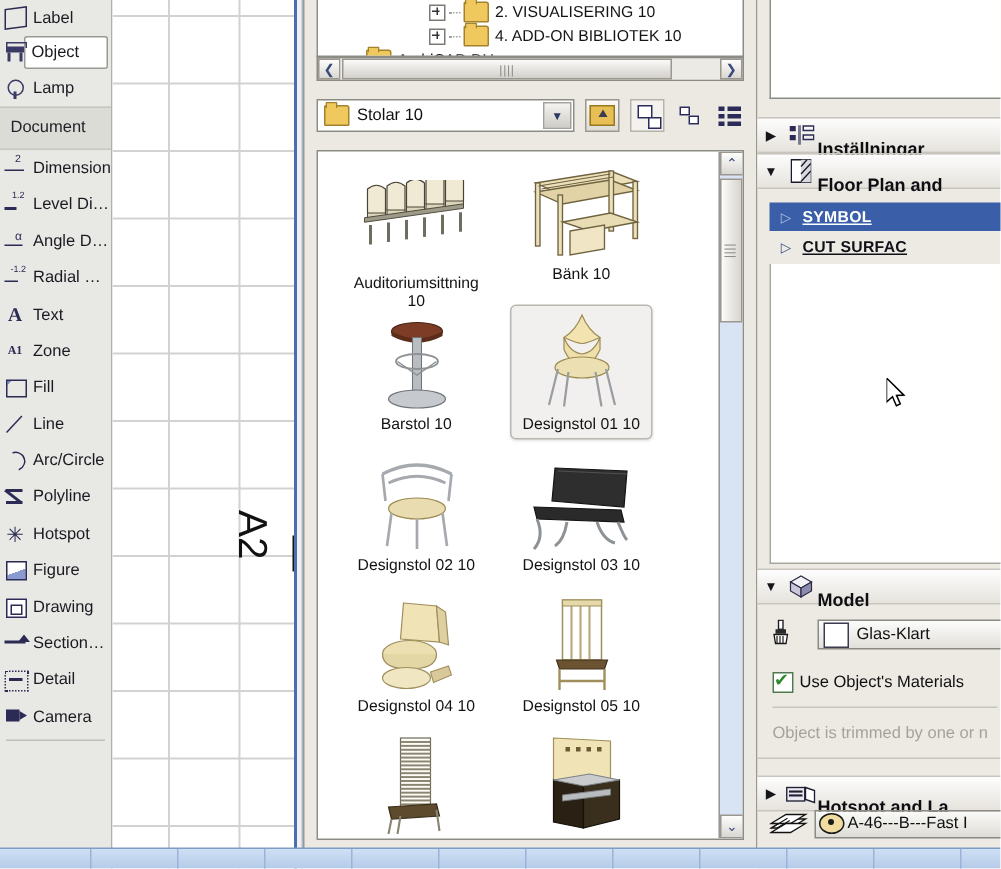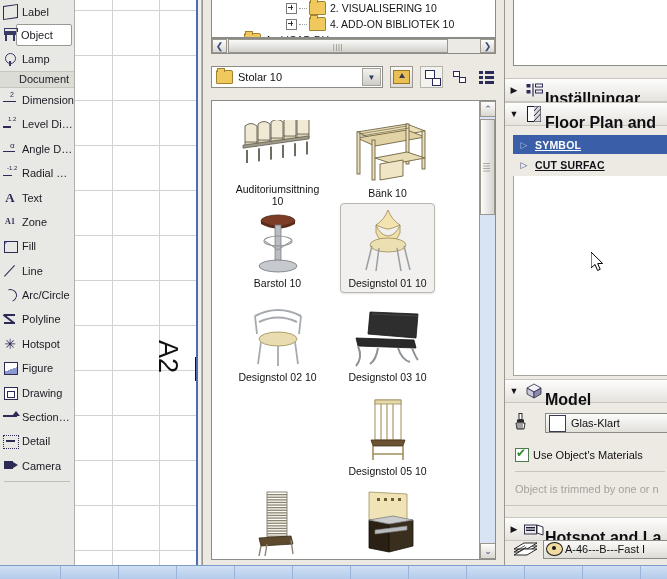--- a/index.html
+++ b/index.html
@@ -49,24 +49,24 @@
     margin-right: 4px;
     position: relative;
   }
   .tool-label {
     font-size: 11px;
     color: #1a1a22;
     white-space: nowrap;
     letter-spacing: 0px;
   }
   .tool-sep {
-    height: 17px;
+    height: 29px;
     display: flex;
     align-items: center;
-    padding-left: 19px;
+    padding-left: 7px;
     background: #dcdcd6;
     border-top: 1px solid #c6c6c0;
     border-bottom: 1px solid #c6c6c0;
     box-sizing: border-box;
     font-size: 11px;
     color: #23232b;
   }
   .tool-endline {
     height: 1px;
     background: #c0c0ba;
@@ -408,21 +408,21 @@
     width: 18px; flex: 0 0 18px;
     display:flex;align-items:center;justify-content:center;
     font-size: 9px; color: #15151a;
   }
   .sec-icon {
     width: 22px; flex:0 0 22px;
     display:flex;align-items:center;justify-content:center;
     position: relative; height: 18px;
   }
   .sec-title {
-    font-size: 16px; font-weight: bold; color: #0d0d12;
+    font-size: 12px; font-weight: bold; color: #0d0d12;
     white-space: nowrap;
     margin-top: 17px;
   }
   .subrow {
     position: absolute;
     left: 8px;
     width: 162px; height: 19px;
     display: flex; align-items: center;
     box-sizing: border-box;
   }
@@ -785,21 +785,21 @@
                     <rect x="33" y="26.6" width="2" height="13" fill="#6f6c60"></rect>
                     <rect x="45" y="24.9" width="2" height="13" fill="#6f6c60"></rect>
                     <rect x="57" y="23.2" width="2" height="13" fill="#6f6c60"></rect>
                     <rect x="69" y="21.5" width="2" height="13" fill="#6f6c60"></rect>
       </g>
     </svg>
               </div>
               <div class="thumb-label">Auditoriumsittning 10</div>
             </div>
           </div>
-          <div class="thumb-cell" style="left: 128px; top: 12px;">
+          <div class="thumb-cell" style="left: 128px; top: 2px;">
             <div class="thumb-inner">
               <div class="thumb-img">
                 <svg width="86" height="62" viewBox="0 0 86 62">
       <g stroke="#6f6340" stroke-width="0.9" fill="#ece0ba">
         <path d="M12 10 L62 2 L80 9 L30 18 Z"></path>
         <path d="M12 16 L62 8 L80 15 L30 24 Z" fill="#e2d3a6"></path>
         <rect x="12" y="10" width="3" height="42"></rect>
         <rect x="27" y="18" width="3" height="40"></rect>
         <rect x="61" y="2" width="3" height="40"></rect>
         <rect x="77" y="9" width="3" height="38"></rect>
@@ -860,20 +860,35 @@
                 <svg width="80" height="58" viewBox="0 0 80 58">
       <path d="M22 2 L70 4 L68 28 L20 24 Z" fill="#2e2e2e" stroke="#141414" stroke-width="0.8"></path>
       <path d="M8 28 L66 30 L68 38 L10 36 Z" fill="#2a2a2a" stroke="#141414" stroke-width="0.8"></path>
       <path d="M10 36 q5 12 -2 20 M30 38 q-2 12 -8 16 M50 38 q4 12 12 14 M64 38 q4 10 6 12" stroke="#8d9296" stroke-width="2" fill="none"></path>
       <path d="M24 4 L70 6" stroke="#555" stroke-width="0.6"></path>
     </svg>
               </div>
               <div class="thumb-label">Designstol 03 10</div>
             </div>
           </div>
+          <div class="thumb-cell" style="left: 18px; top: 290px;">
+            <div class="thumb-inner">
+              <div class="thumb-img">
+                <svg width="66" height="62" viewBox="0 0 66 62">
+      <path d="M24 2 L46 4 L48 28 L22 26 Z" fill="#f0e3b6" stroke="#a08f5c" stroke-width="0.8"></path>
+      <path d="M46 4 L52 8 L54 30 L48 28 Z" fill="#ded0a0" stroke="#a08f5c" stroke-width="0.8"></path>
+      <ellipse cx="28" cy="36" rx="18" ry="9" fill="#ece0b2" stroke="#a08f5c" stroke-width="0.8"></ellipse>
+      <path d="M10 36 q0 10 18 10 q18 0 18 -10" fill="#e4d7a6" stroke="#a08f5c" stroke-width="0.8"></path>
+      <ellipse cx="26" cy="52" rx="16" ry="7" fill="#f0e6c2" stroke="#a08f5c" stroke-width="0.8"></ellipse>
+      <path d="M42 48 L54 44 L56 50 L44 55 Z" fill="#d9c99a" stroke="#a08f5c" stroke-width="0.7"></path>
+    </svg>
+              </div>
+              <div class="thumb-label">Designstol 04 10</div>
+            </div>
+          </div>
           <div class="thumb-cell" style="left: 128px; top: 290px;">
             <div class="thumb-inner">
               <div class="thumb-img">
                 <svg width="46" height="64" viewBox="0 0 46 64">
       <rect x="10" y="2" width="26" height="40" fill="none" stroke="#a08f5c" stroke-width="1"></rect>
       <path d="M16 2 L16 42 M22 2 L22 42 M28 2 L28 42" stroke="#b8a878" stroke-width="1.4"></path>
       <path d="M10 2 L36 2 L36 6 L10 6 Z" fill="#e6d9aa" stroke="#a08f5c" stroke-width="0.8"></path>
       <path d="M6 42 L40 42 L38 48 L8 48 Z" fill="#6b5230" stroke="#43321a" stroke-width="0.8"></path>
       <path d="M8 48 L8 62 M38 48 L38 62 M8 56 L38 56" stroke="#a08f5c" stroke-width="1.6" fill="none"></path>
     </svg>

